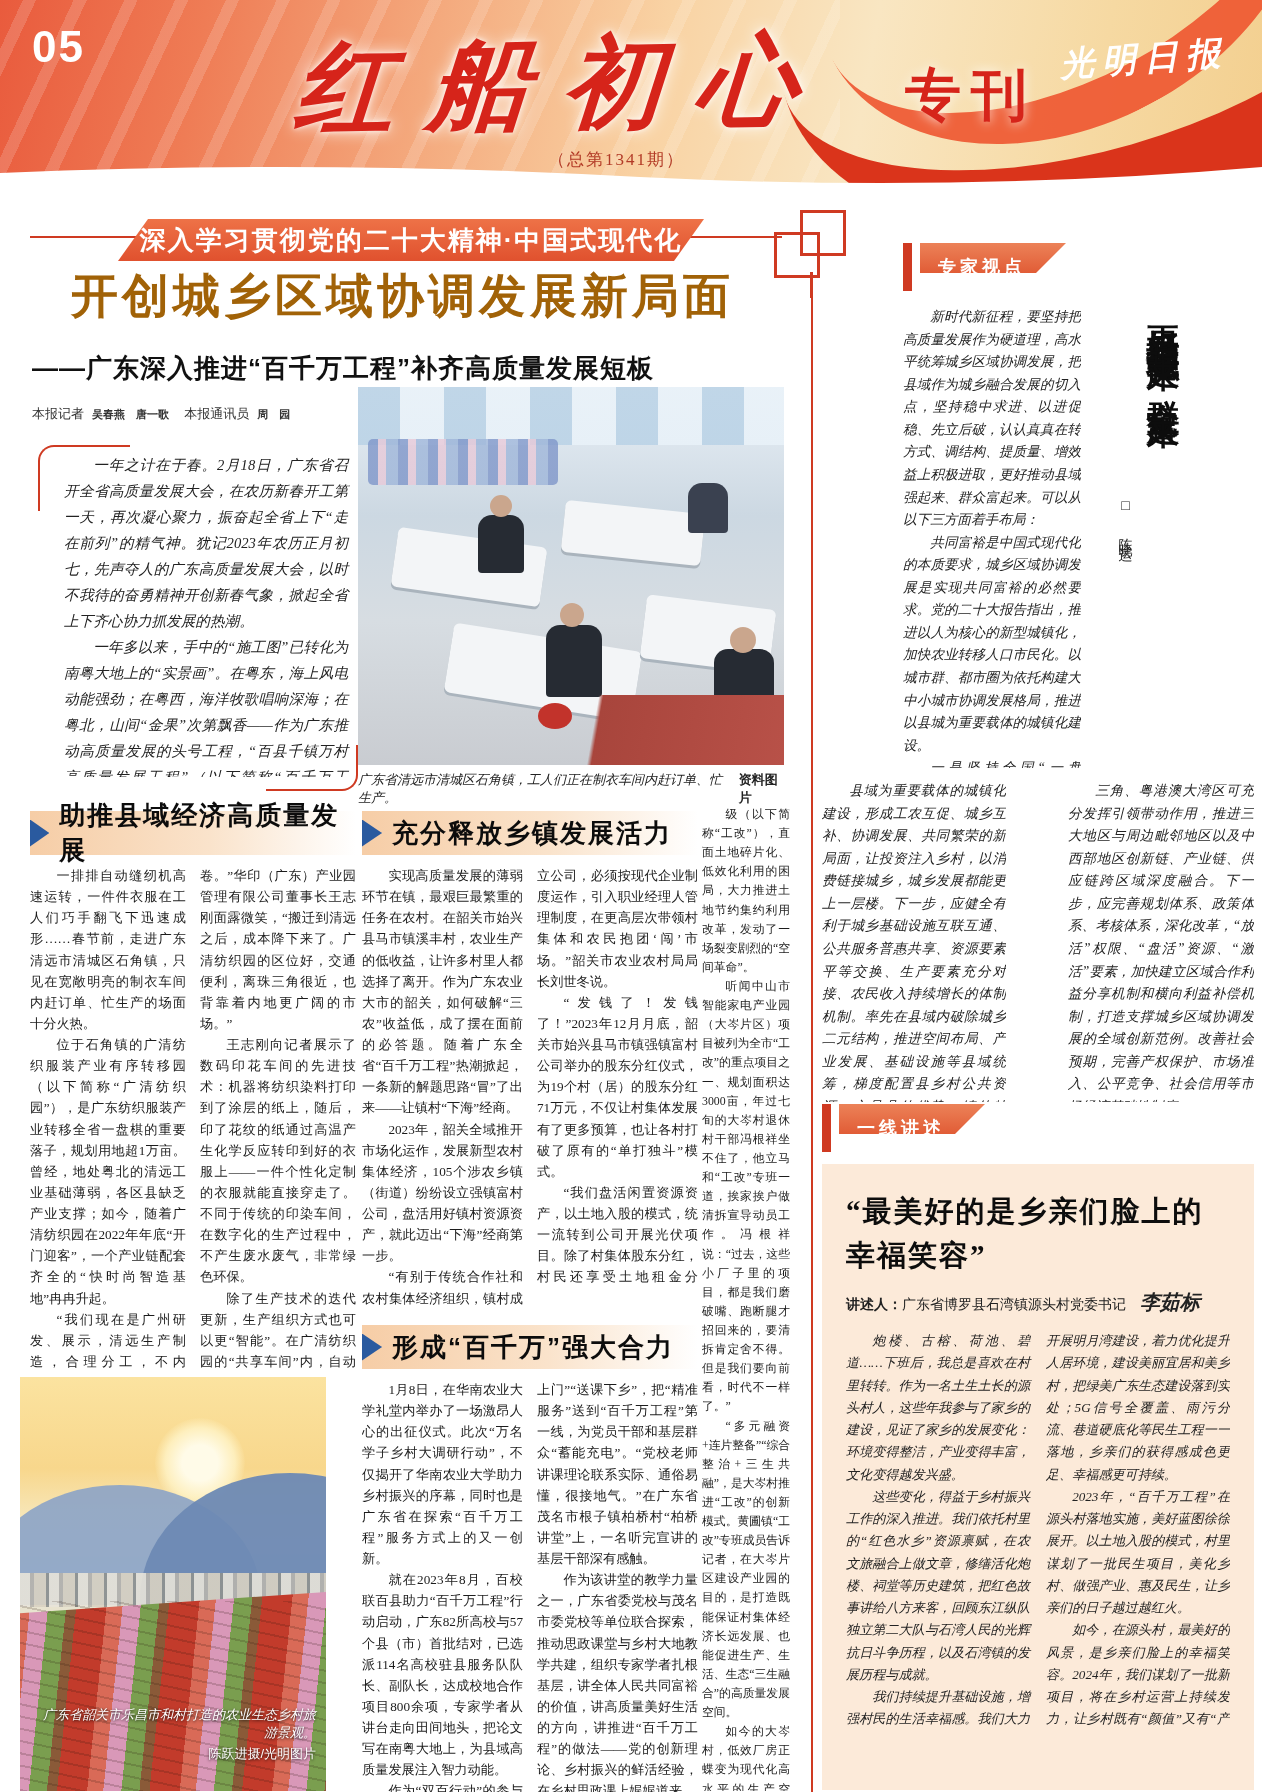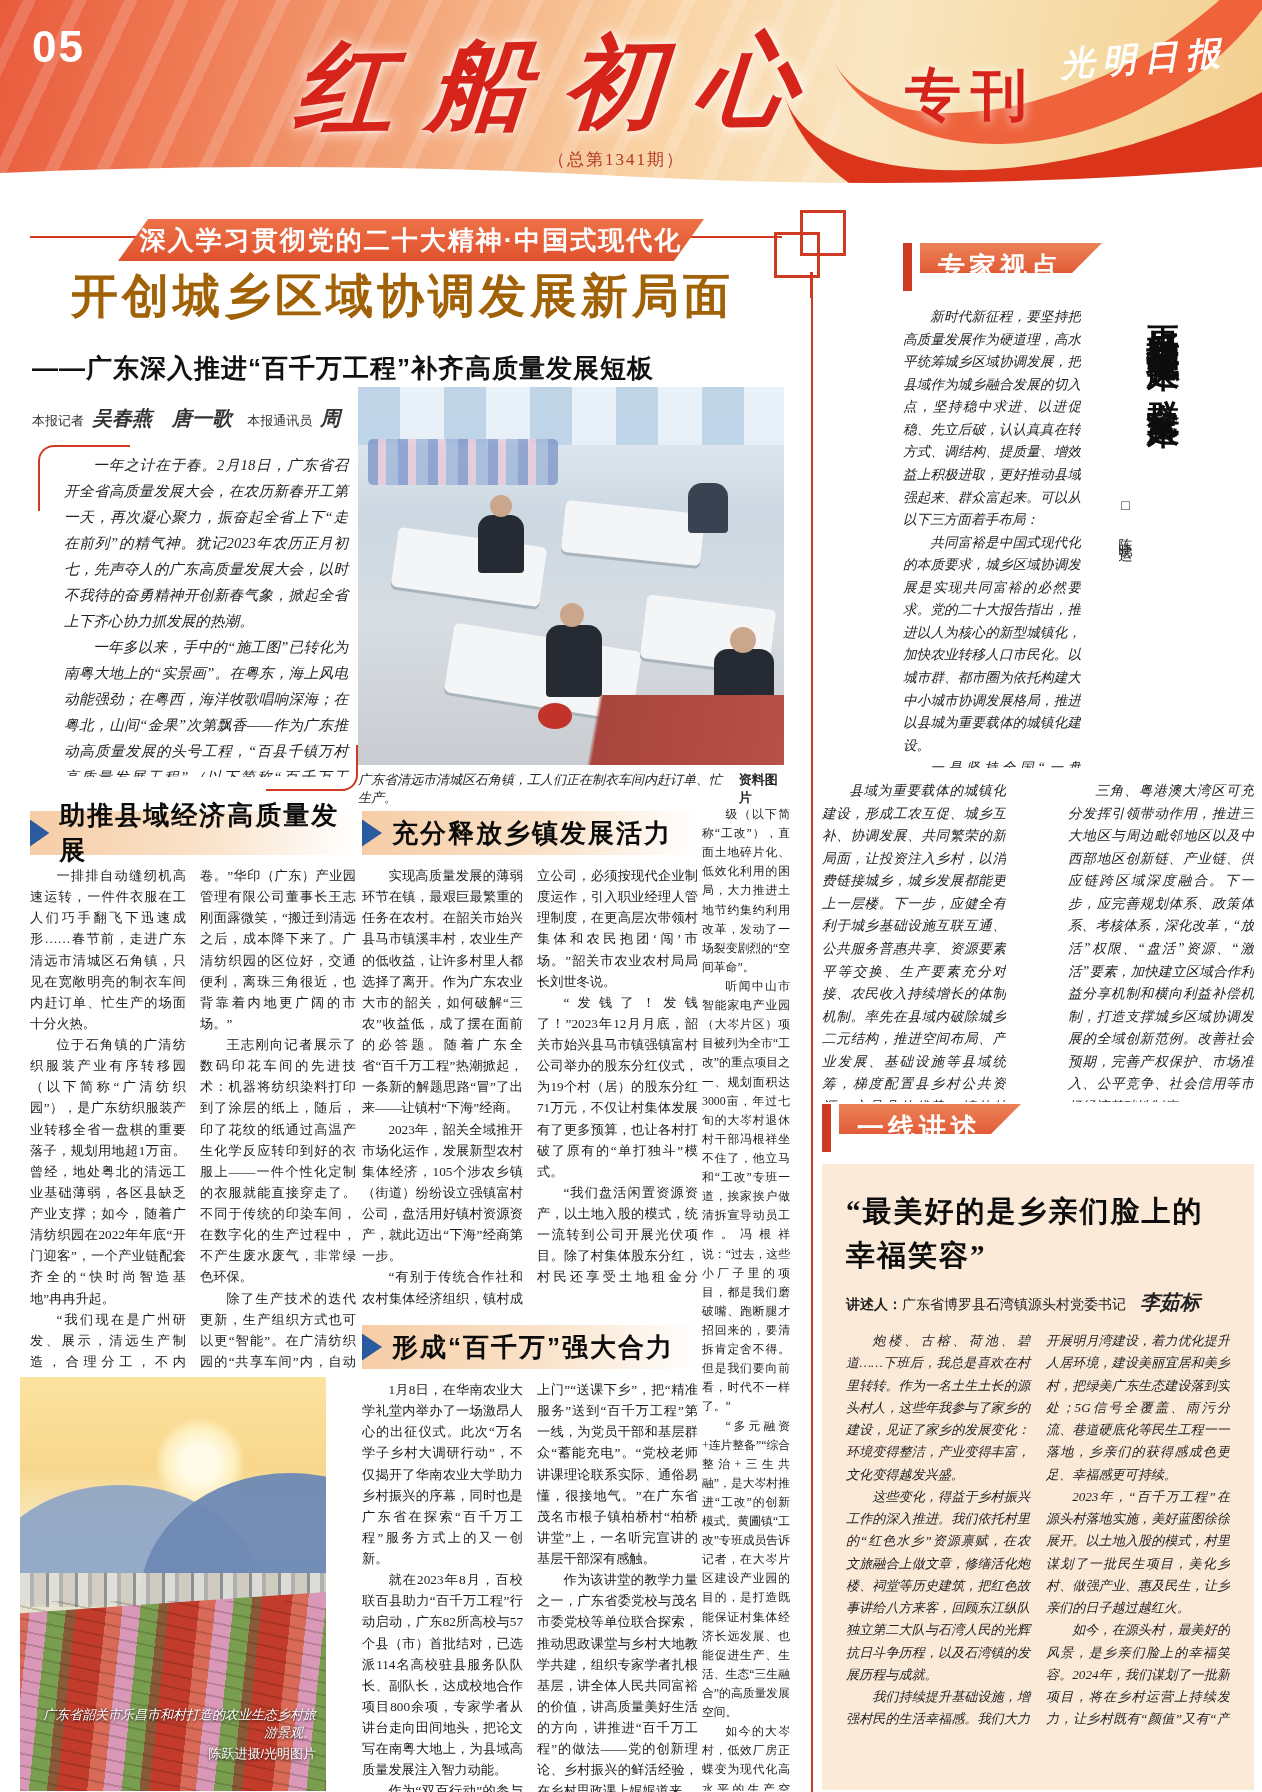--- a/index.html
+++ b/index.html
@@ -43,21 +43,21 @@
   .topic-banner{position:absolute;left:88px;top:14px;width:586px;height:42px;line-height:42px;
       text-align:center;color:#fff;font-size:26px;font-weight:800;letter-spacing:2px;
       font-family:"Liberation Sans","DejaVu Sans",sans-serif;
       background:linear-gradient(180deg,#ee7247,#e0512e);
       clip-path:polygon(30px 0,100% 0,calc(100% - 30px) 100%,0 100%);}
   .headline{position:absolute;left:0;top:60px;width:704px;margin:0;text-align:right;
       font-size:47px;font-weight:900;letter-spacing:4px;color:#a16207;}
   .subhead{position:absolute;left:2px;top:146px;width:720px;margin:0;font-size:26px;font-weight:800;
       letter-spacing:1px;font-family:"Liberation Sans","DejaVu Sans",sans-serif;color:#111;}
   .byline{position:absolute;left:2px;top:200px;font-size:13px;color:#333;}
-  .byline b{font-size:20px;margin:0 12px 0 8px;font-style:italic;}
+  .byline b{font-size:11px;margin:0 12px 0 8px;}
   .intro{position:absolute;left:0;top:234px;width:324px;height:338px;overflow:hidden;padding:14px 6px 0 34px;
       box-sizing:border-box;font-size:14.6px;line-height:1.78;color:#222;font-style:italic;}
   .intro p{margin:0;text-indent:2em;text-align:justify;}
   .brk-tl{position:absolute;left:8px;top:240px;width:90px;height:64px;border-left:2px solid #cf3a22;
       border-top:2px solid #cf3a22;border-top-left-radius:16px;}
   .brk-br{position:absolute;left:236px;top:540px;width:90px;height:44px;border-right:2px solid #cf3a22;
       border-bottom:2px solid #cf3a22;border-bottom-right-radius:16px;}
 
   
   .photo1{position:absolute;left:328px;top:182px;width:426px;height:378px;overflow:hidden;
@@ -122,21 +122,21 @@
       background:repeating-linear-gradient(100deg,#c23b2b 0 30px,#d96a57 30px 46px,#d998b8 46px 64px,#7a9e4f 64px 82px,#8a5a38 82px 92px);}
   .photo2 .rows{position:absolute;left:0;top:224px;width:100%;height:190px;opacity:.35;
       background:repeating-linear-gradient(12deg,rgba(40,20,10,.5) 0 2px,rgba(0,0,0,0) 2px 12px);}
   .cap2{position:absolute;left:14px;right:10px;bottom:28px;color:#fff;font-size:13px;font-style:italic;
       text-align:right;text-shadow:0 1px 3px rgba(0,0,0,.9);}
   .cap2 .credit{display:block;font-style:normal;margin-top:3px;font-family:"Liberation Sans","DejaVu Sans",sans-serif;}
 
   
   .tagbar{position:absolute;display:flex;height:48px;}
   .tagbar .bar{width:9px;height:48px;background:#cf3a22;margin-right:8px;}
-  .tagbar .shape{height:30px;line-height:48px;padding:0 40px 0 18px;color:#fff;font-size:27px;font-weight:800;
+  .tagbar .shape{height:30px;line-height:48px;padding:0 40px 0 18px;color:#fff;font-size:18px;font-weight:800;
       letter-spacing:4px;font-family:"Liberation Sans","DejaVu Sans",sans-serif;
       background:linear-gradient(180deg,#ec8258,#e15c36);
       clip-path:polygon(0 0,100% 0,calc(100% - 30px) 100%,0 100%);text-decoration:underline;}
 
   
   .kai{font-style:italic;color:#222;}
   .exp-top{position:absolute;left:903px;top:306px;width:178px;height:462px;overflow:hidden;
       font-size:13.6px;line-height:1.66;}
   .exp-low1{position:absolute;left:822px;top:780px;width:184px;height:322px;overflow:hidden;
       font-size:13.6px;line-height:1.66;}

